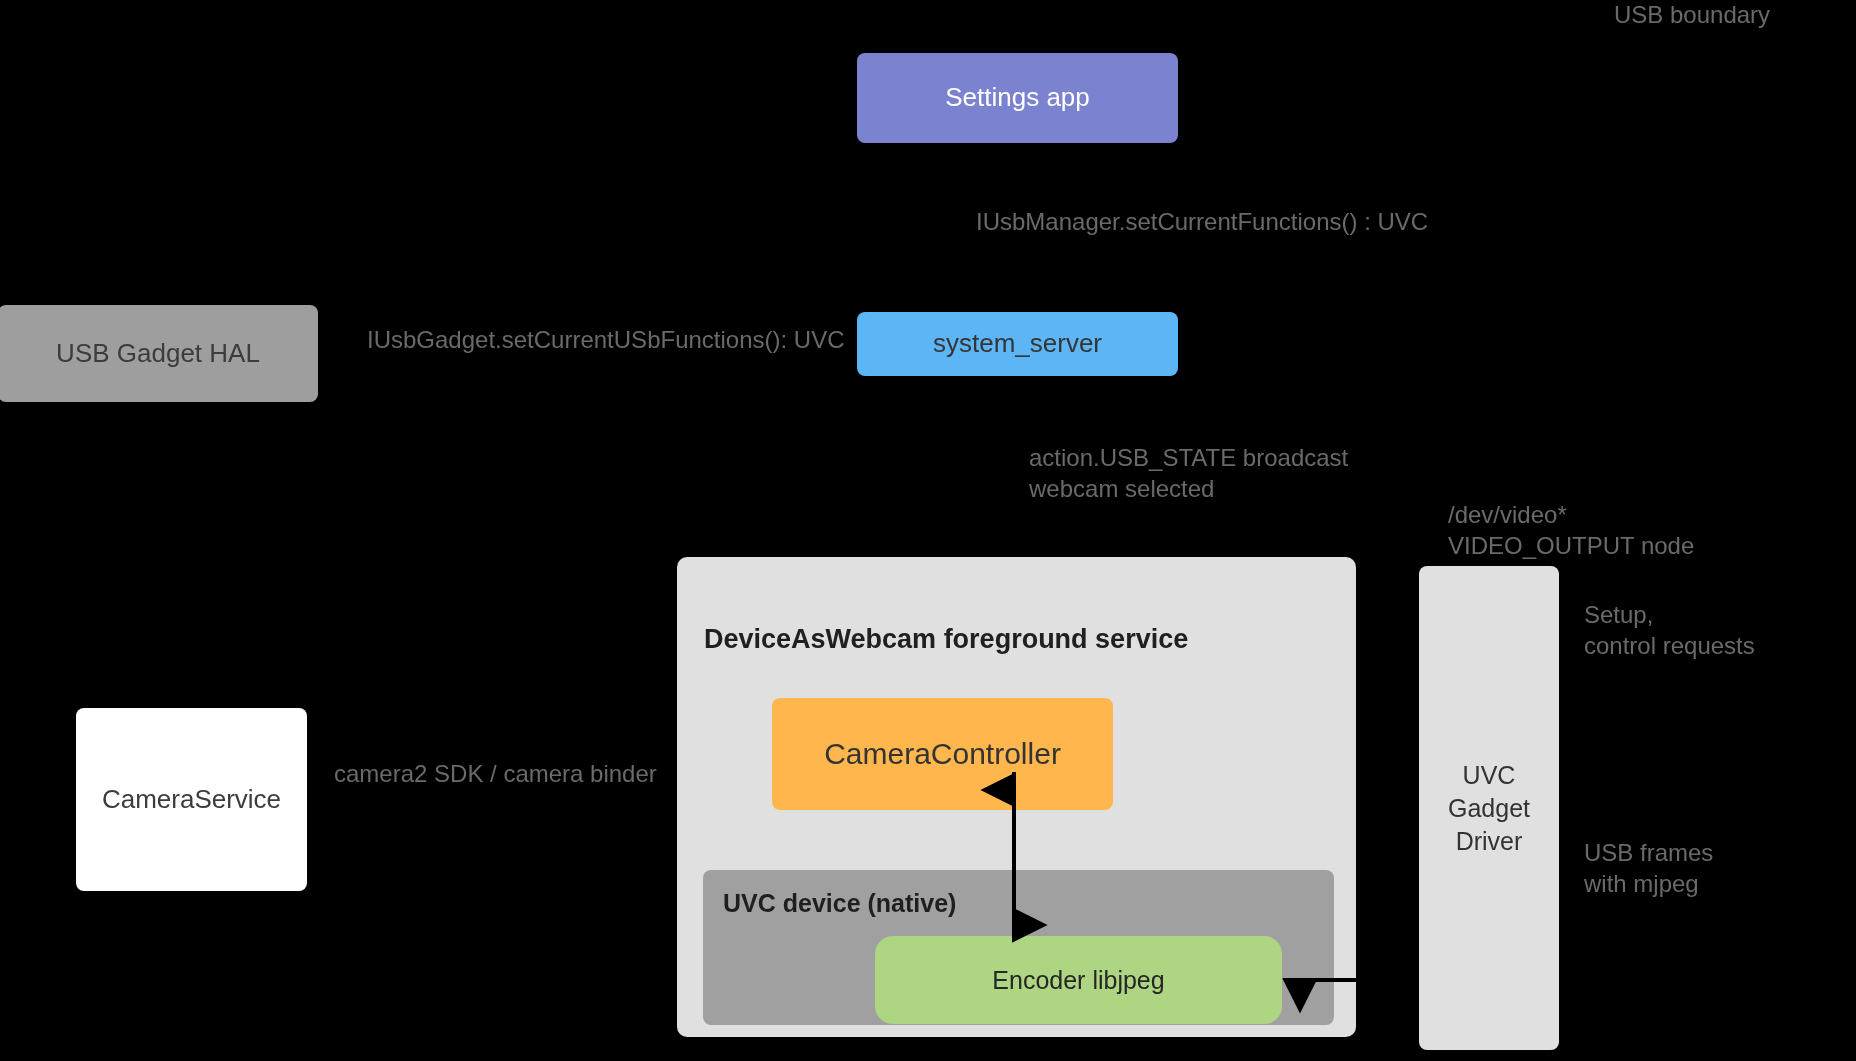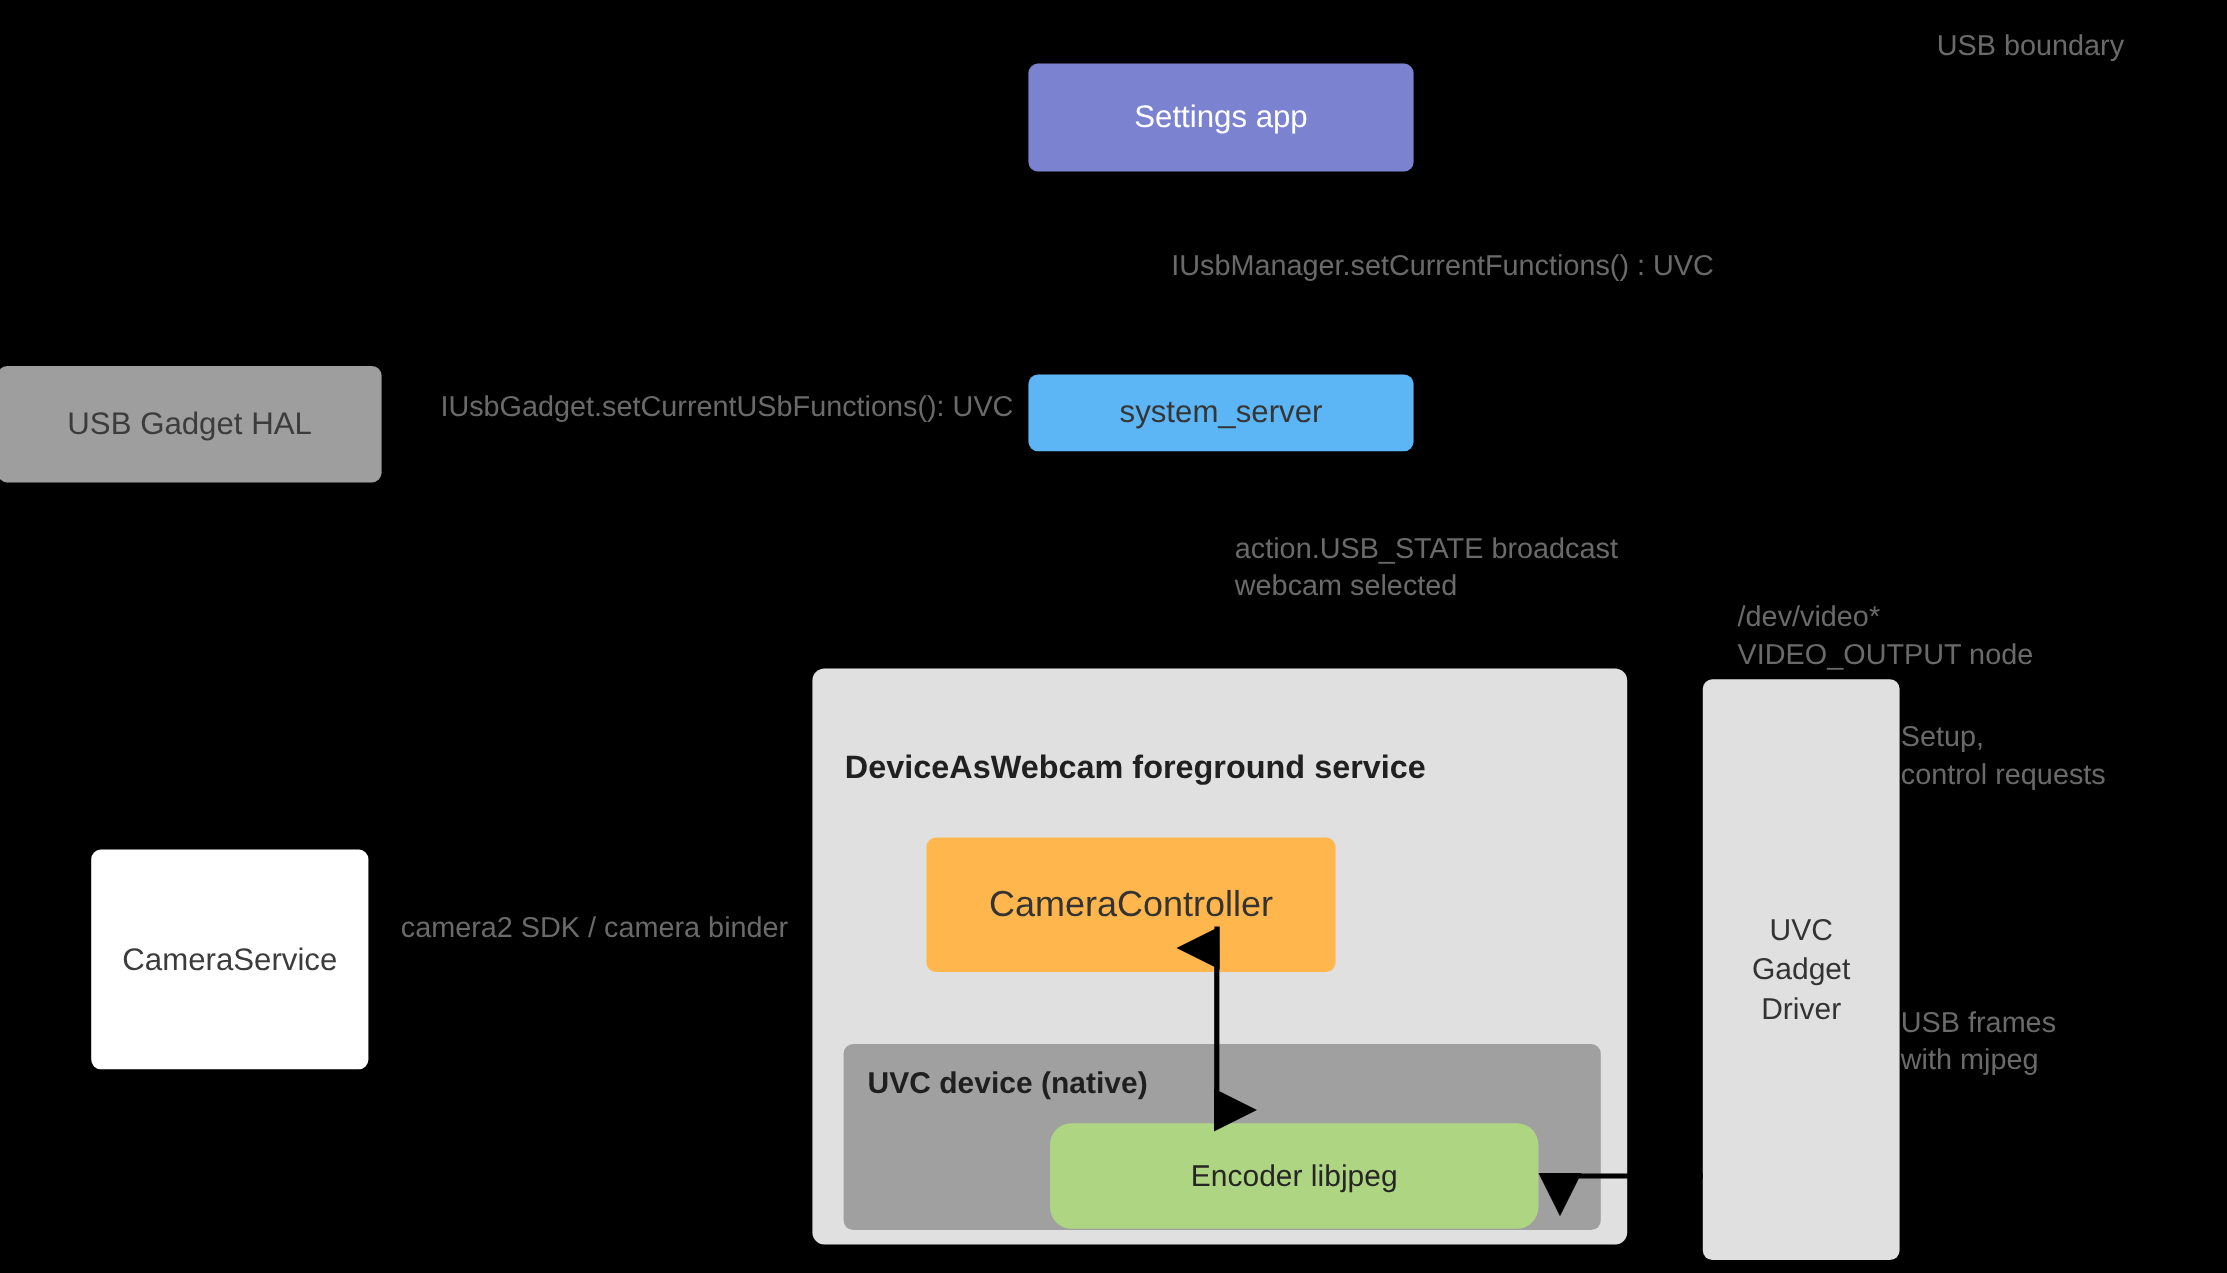--- a/index.html
+++ b/index.html
@@ -98,37 +98,37 @@
     white-space: nowrap;
   }
   .n-encoder {
     left: 172px; top: 66px; width: 407px; height: 88px;
     background: #AED581;
     color: #262626;
     font-size: 25px;
     border-radius: 18px;
   }
   .n-uvc-driver {
-    left: 1419px; top: 566px; width: 164px; height: 484px;
+    left: 1419px; top: 566px; width: 140px; height: 484px;
     background: #E0E0E0;
     color: #333333;
     font-size: 25px;
     border-radius: 8px;
     line-height: 1.32;
   }
 
   
   .annot {
     position: absolute;
     color: #6a6a6a;
     font-size: 24px;
     line-height: 1.28;
     white-space: pre-line;
   }
-  .a-usb-boundary { left: 1614px; top: 24px; }
+  .a-usb-boundary { left: 1614px; top: 0; }
   .a-iusbmanager  { left: 976px; top: 207px; }
   .a-iusbgadget   { left: 367px;  top: 325px; }
   .a-broadcast    { left: 1029px; top: 443px; }
   .a-devvideo     { left: 1448px; top: 500px; }
   .a-setup        { left: 1584px; top: 600px; }
   .a-usbframes    { left: 1584px; top: 838px; }
   .a-camera2sdk   { left: 334px;  top: 759px; }
   .a-camerabuffers{ left: 1030px; top: 813px; }
 
   

